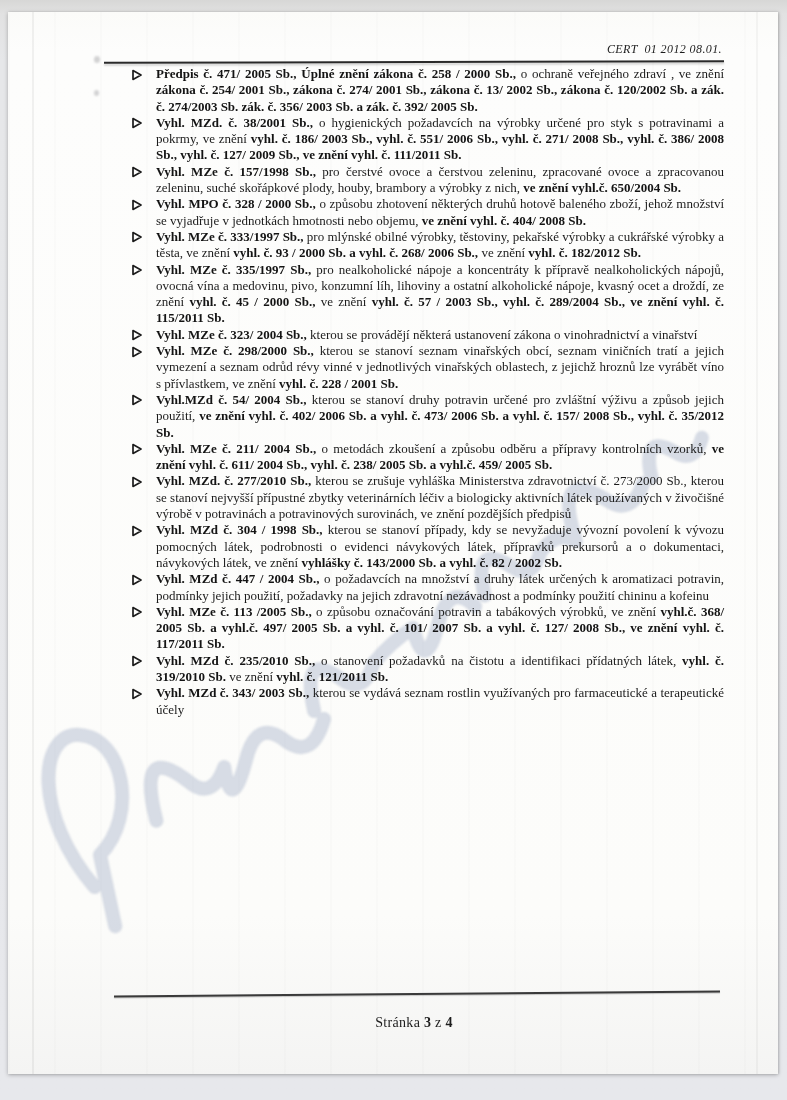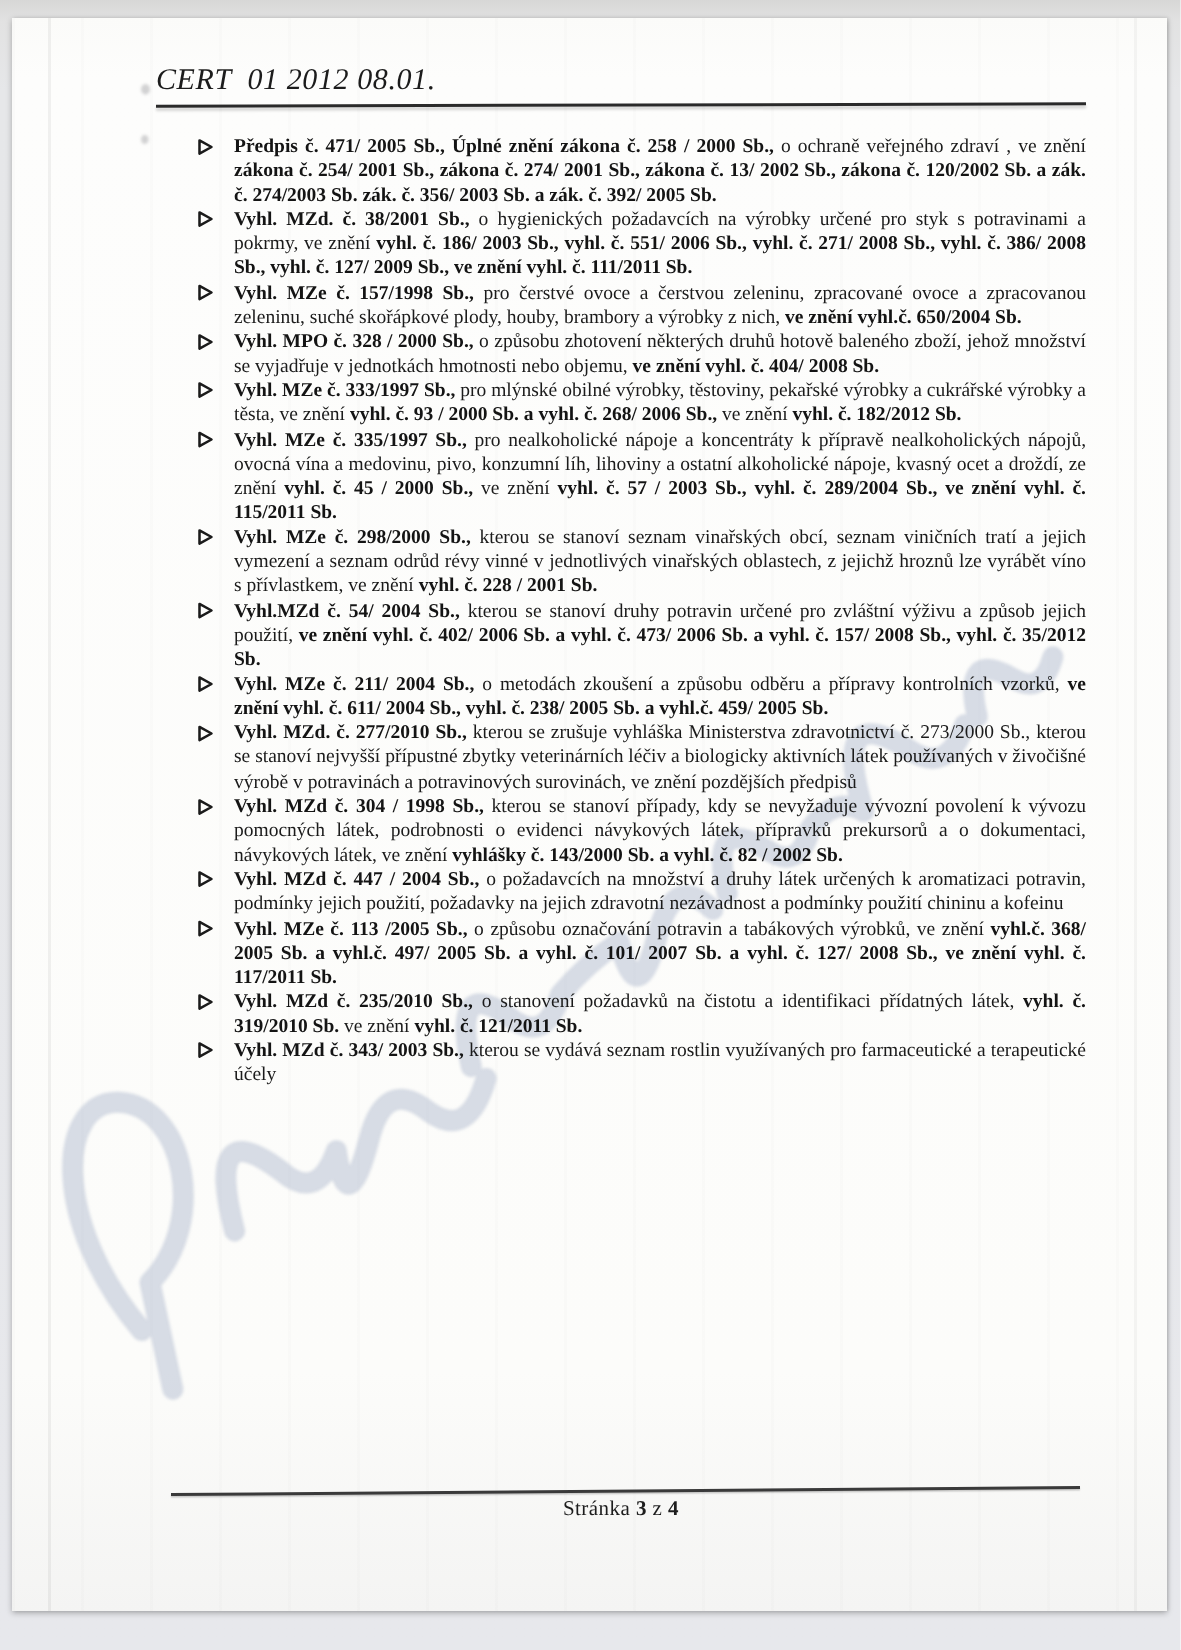--- a/index.html
+++ b/index.html
@@ -11,41 +11,41 @@
   .paper{
     position:absolute;left:8px;top:12px;width:770px;height:1062px;
     background:
       repeating-linear-gradient(90deg,rgba(0,0,0,0.010) 0 2px,rgba(255,255,255,0) 2px 46px),
       linear-gradient(180deg,#fbfbf9 0,#fdfdfc 40px,#fcfcfa 85%,#f4f4f3 100%);
     box-shadow:0 1px 4px rgba(0,0,0,0.28), 1px 0 2px rgba(0,0,0,0.10);
   }
   .edge-streak{position:absolute;top:0;bottom:0;width:2px;background:rgba(0,0,0,0.05);}
   .content{position:absolute;left:96px;top:30px;width:620px;}
   .doc-code{
-    font-style:italic;font-size:20px;color:#1c1c1c;
+    text-align:right;font-style:italic;font-size:12px;color:#1c1c1c;
     white-space:pre;letter-spacing:0.4px;padding-right:2px;
   }
   .header-rule{
     margin-top:4px;height:2px;background:#2a2a2a;
     box-shadow:0 2px 2px rgba(0,0,0,0.18);transform:rotate(-0.15deg);
   }
-  .list{margin:18px 0 0 27px;width:593px;color:#1b1b1b;}
+  .list{margin:3px 0 0 27px;width:593px;color:#1b1b1b;}
   .item{
     position:relative;padding-left:25px;text-align:justify;
     font-size:13px;line-height:16.3px;
   }
   .item b{font-weight:bold;color:#141414;}
   .bullet{position:absolute;left:0;top:2.5px;width:12px;height:12px;}
   .footer{position:absolute;left:96px;top:981px;width:620px;}
   .footer-rule{
     height:1.5px;background:#3a3a3a;margin:0 4px 0 10px;
     box-shadow:0 1px 1px rgba(0,0,0,0.2);transform:rotate(-0.45deg);
   }
   .page-num{
-    text-align:center;font-size:14px;color:#1d1d1d;margin-top:4px;letter-spacing:0.3px;
+    text-align:center;font-size:14px;color:#1d1d1d;margin-top:20px;letter-spacing:0.3px;
   }
   .page-num b{font-weight:bold;}
   .wm{position:absolute;left:0;top:0;width:770px;height:1062px;filter:blur(1.2px);pointer-events:none;}
   .artifact{position:absolute;border-radius:50%;background:rgba(60,60,70,0.22);filter:blur(1px);}
 </style>
 </head>
 <body>
 
 <div class="paper">
 
@@ -82,20 +82,23 @@
               <path d="M2 1.6 L10 6 L2 10.4 Z" fill="none" stroke="#1b1b1b" stroke-width="1.7" stroke-linejoin="round"></path>
             </svg></span><span><b>Vyhl. MPO č. 328 / 2000 Sb.,</b><span> o způsobu zhotovení některých druhů hotově baleného zboží, jehož množství se vyjadřuje v jednotkách hmotnosti nebo objemu, </span><b>ve znění vyhl. č. 404/ 2008 Sb.</b></span></div>
         <div class="item"><span class="bullet"><svg width="12" height="12" viewBox="0 0 12 12" xmlns="http://www.w3.org/2000/svg">
               <path d="M2 1.6 L10 6 L2 10.4 Z" fill="none" stroke="#1b1b1b" stroke-width="1.7" stroke-linejoin="round"></path>
             </svg></span><span><b>Vyhl. MZe č. 333/1997 Sb.,</b><span> pro mlýnské obilné výrobky, těstoviny, pekařské výrobky a cukrářské výrobky a těsta, ve znění </span><b>vyhl. č. 93 / 2000 Sb. a vyhl. č. 268/ 2006 Sb.,</b><span> ve znění </span><b>vyhl. č. 182/2012 Sb.</b></span></div>
         <div class="item"><span class="bullet"><svg width="12" height="12" viewBox="0 0 12 12" xmlns="http://www.w3.org/2000/svg">
               <path d="M2 1.6 L10 6 L2 10.4 Z" fill="none" stroke="#1b1b1b" stroke-width="1.7" stroke-linejoin="round"></path>
             </svg></span><span><b>Vyhl. MZe č. 335/1997 Sb.,</b><span> pro nealkoholické nápoje a koncentráty k přípravě nealkoholických nápojů, ovocná vína a medovinu, pivo, konzumní líh, lihoviny a ostatní alkoholické nápoje, kvasný ocet a droždí, ze znění </span><b>vyhl. č. 45 / 2000 Sb.,</b><span> ve znění </span><b>vyhl. č.  57 / 2003 Sb., vyhl. č. 289/2004 Sb., ve znění vyhl. č. 115/2011 Sb.</b></span></div>
         <div class="item"><span class="bullet"><svg width="12" height="12" viewBox="0 0 12 12" xmlns="http://www.w3.org/2000/svg">
               <path d="M2 1.6 L10 6 L2 10.4 Z" fill="none" stroke="#1b1b1b" stroke-width="1.7" stroke-linejoin="round"></path>
+            </svg></span><span><b>Vyhl. MZe č. 323/ 2004 Sb.,</b><span> kterou se provádějí některá ustanovení zákona o vinohradnictví a vinařství</span></span></div>
+        <div class="item"><span class="bullet"><svg width="12" height="12" viewBox="0 0 12 12" xmlns="http://www.w3.org/2000/svg">
+              <path d="M2 1.6 L10 6 L2 10.4 Z" fill="none" stroke="#1b1b1b" stroke-width="1.7" stroke-linejoin="round"></path>
             </svg></span><span><b>Vyhl. MZe č. 298/2000 Sb.,</b><span> kterou se stanoví seznam vinařských obcí, seznam viničních tratí a jejich vymezení a seznam odrůd révy vinné v jednotlivých vinařských oblastech, z jejichž hroznů lze vyrábět víno s přívlastkem, ve znění </span><b>vyhl. č. 228 / 2001 Sb.</b></span></div>
         <div class="item"><span class="bullet"><svg width="12" height="12" viewBox="0 0 12 12" xmlns="http://www.w3.org/2000/svg">
               <path d="M2 1.6 L10 6 L2 10.4 Z" fill="none" stroke="#1b1b1b" stroke-width="1.7" stroke-linejoin="round"></path>
             </svg></span><span><b>Vyhl.MZd č. 54/ 2004 Sb.,</b><span> kterou se stanoví druhy potravin určené pro zvláštní výživu a způsob jejich použití, </span><b>ve znění vyhl. č. 402/ 2006 Sb. a vyhl. č. 473/ 2006 Sb. a  vyhl.  č. 157/ 2008 Sb., </b><b>vyhl. č. 35/2012 Sb.</b></span></div>
         <div class="item"><span class="bullet"><svg width="12" height="12" viewBox="0 0 12 12" xmlns="http://www.w3.org/2000/svg">
               <path d="M2 1.6 L10 6 L2 10.4 Z" fill="none" stroke="#1b1b1b" stroke-width="1.7" stroke-linejoin="round"></path>
             </svg></span><span><b>Vyhl. MZe č. 211/ 2004 Sb.,</b><span> o metodách zkoušení a způsobu odběru a přípravy kontrolních vzorků, </span><b>ve znění vyhl. č. 611/ 2004 Sb., vyhl. č. 238/ 2005 Sb. a vyhl.č. 459/ 2005 Sb.</b></span></div>
         <div class="item"><span class="bullet"><svg width="12" height="12" viewBox="0 0 12 12" xmlns="http://www.w3.org/2000/svg">
               <path d="M2 1.6 L10 6 L2 10.4 Z" fill="none" stroke="#1b1b1b" stroke-width="1.7" stroke-linejoin="round"></path>
             </svg></span><span><b>Vyhl. MZd. č. 277/2010 Sb.,</b><span> kterou se zrušuje vyhláška Ministerstva zdravotnictví č. 273/2000 Sb., kterou se stanoví nejvyšší přípustné zbytky veterinárních léčiv a biologicky aktivních látek používaných v živočišné výrobě v potravinách a potravinových surovinách, ve znění pozdějších předpisů</span></span></div>

